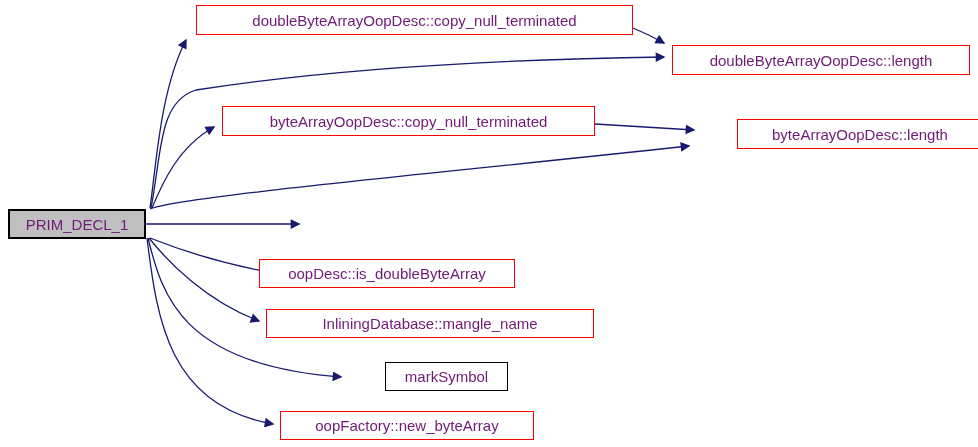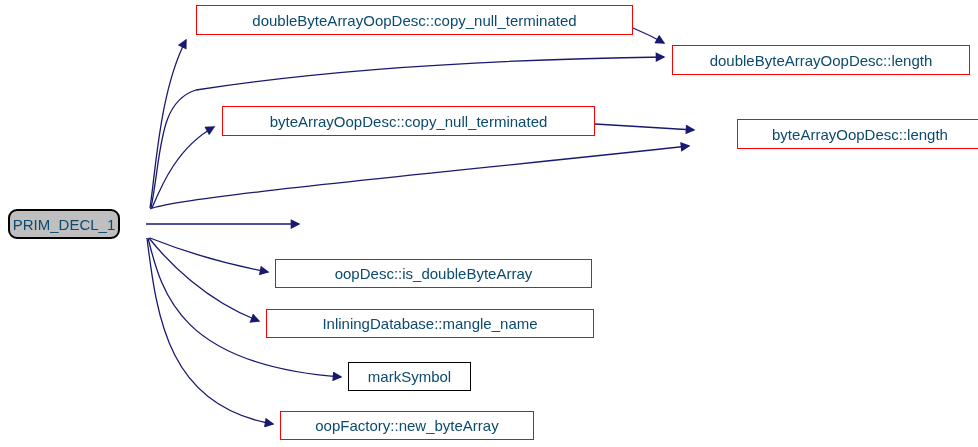--- a/index.html
+++ b/index.html
@@ -10,38 +10,38 @@
     font-family:"Liberation Sans", sans-serif;
     overflow:hidden;
   }
   #edges{position:absolute;left:0;top:0;width:978px;height:447px;}
   .node{
     position:absolute;
     box-sizing:border-box;
     display:flex;align-items:center;justify-content:center;
     background:#ffffff;
     border:1px solid #ff0000;
-    color:#0c4a6e;
+    color:#701a75;
     font-size:15px;
     white-space:nowrap;
     z-index:2;
   }
-  .node.black-border{border-color:#000000;}
+  .node.black-border{border-color:#000000;margin-left:37px;}
   .node.root{
     background:#bfbfbf;
     border:2px solid #000000;
   }
   
   #n-dbl-copy   {left:196px;top:5px;  width:437px;height:30px;}
   #n-dbl-length {left:672px;top:45px; width:298px;height:30px;}
   #n-ba-copy    {left:222px;top:106px;width:373px;height:30px;}
   #n-ba-length  {left:700px;top:119px;width:246px;height:30px;margin-left:37px;}
-  #n-prim       {left:8px;  top:209px;width:112px;height:30px;border-radius:9px;}
+  #n-prim       {left:8px;  top:209px;width:138px;height:30px;}
   #n-is-ba      {left:305px;top:210px;width:215px;height:29px;}
-  #n-is-dba     {left:275px;top:259px;width:317px;height:29px;}
+  #n-is-dba     {left:259px;top:259px;width:256px;height:29px;}
   #n-mangle     {left:266px;top:309px;width:328px;height:29px;}
   #n-marksym    {left:348px;top:362px;width:123px;height:29px;}
   #n-newba      {left:280px;top:411px;width:254px;height:29px;}
 </style>
 </head>
 <body>
 
 <div id="canvas">
 
   <svg id="edges" width="978" height="447" viewBox="0 0 978 447" xmlns="http://www.w3.org/2000/svg">

